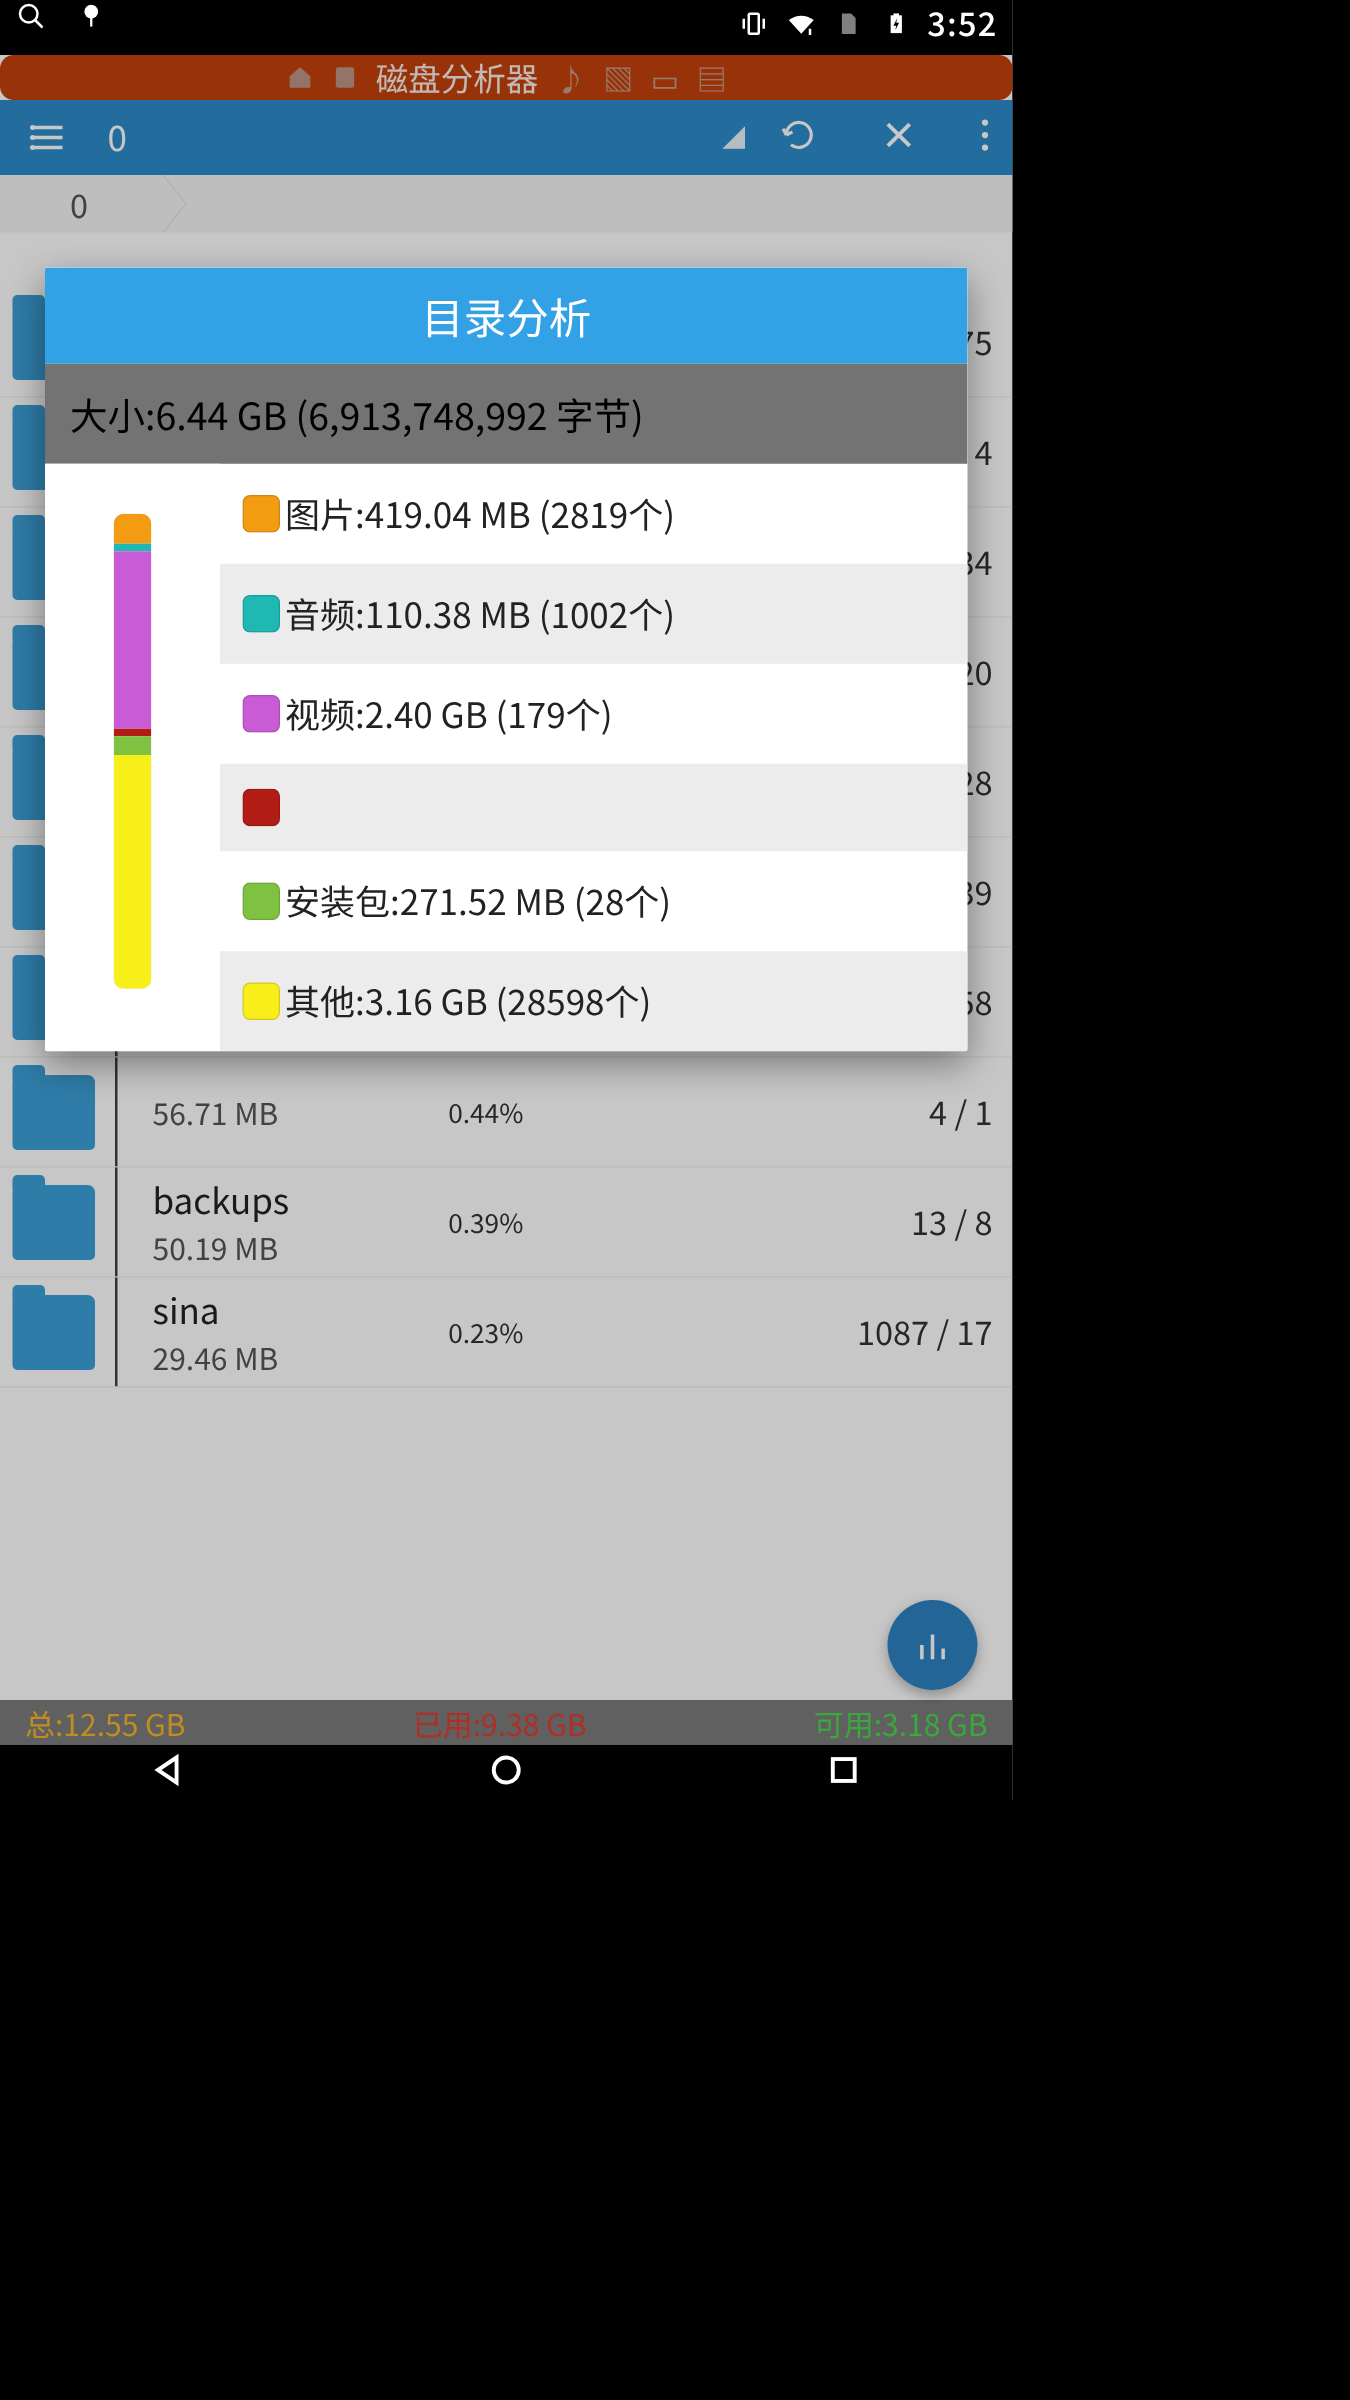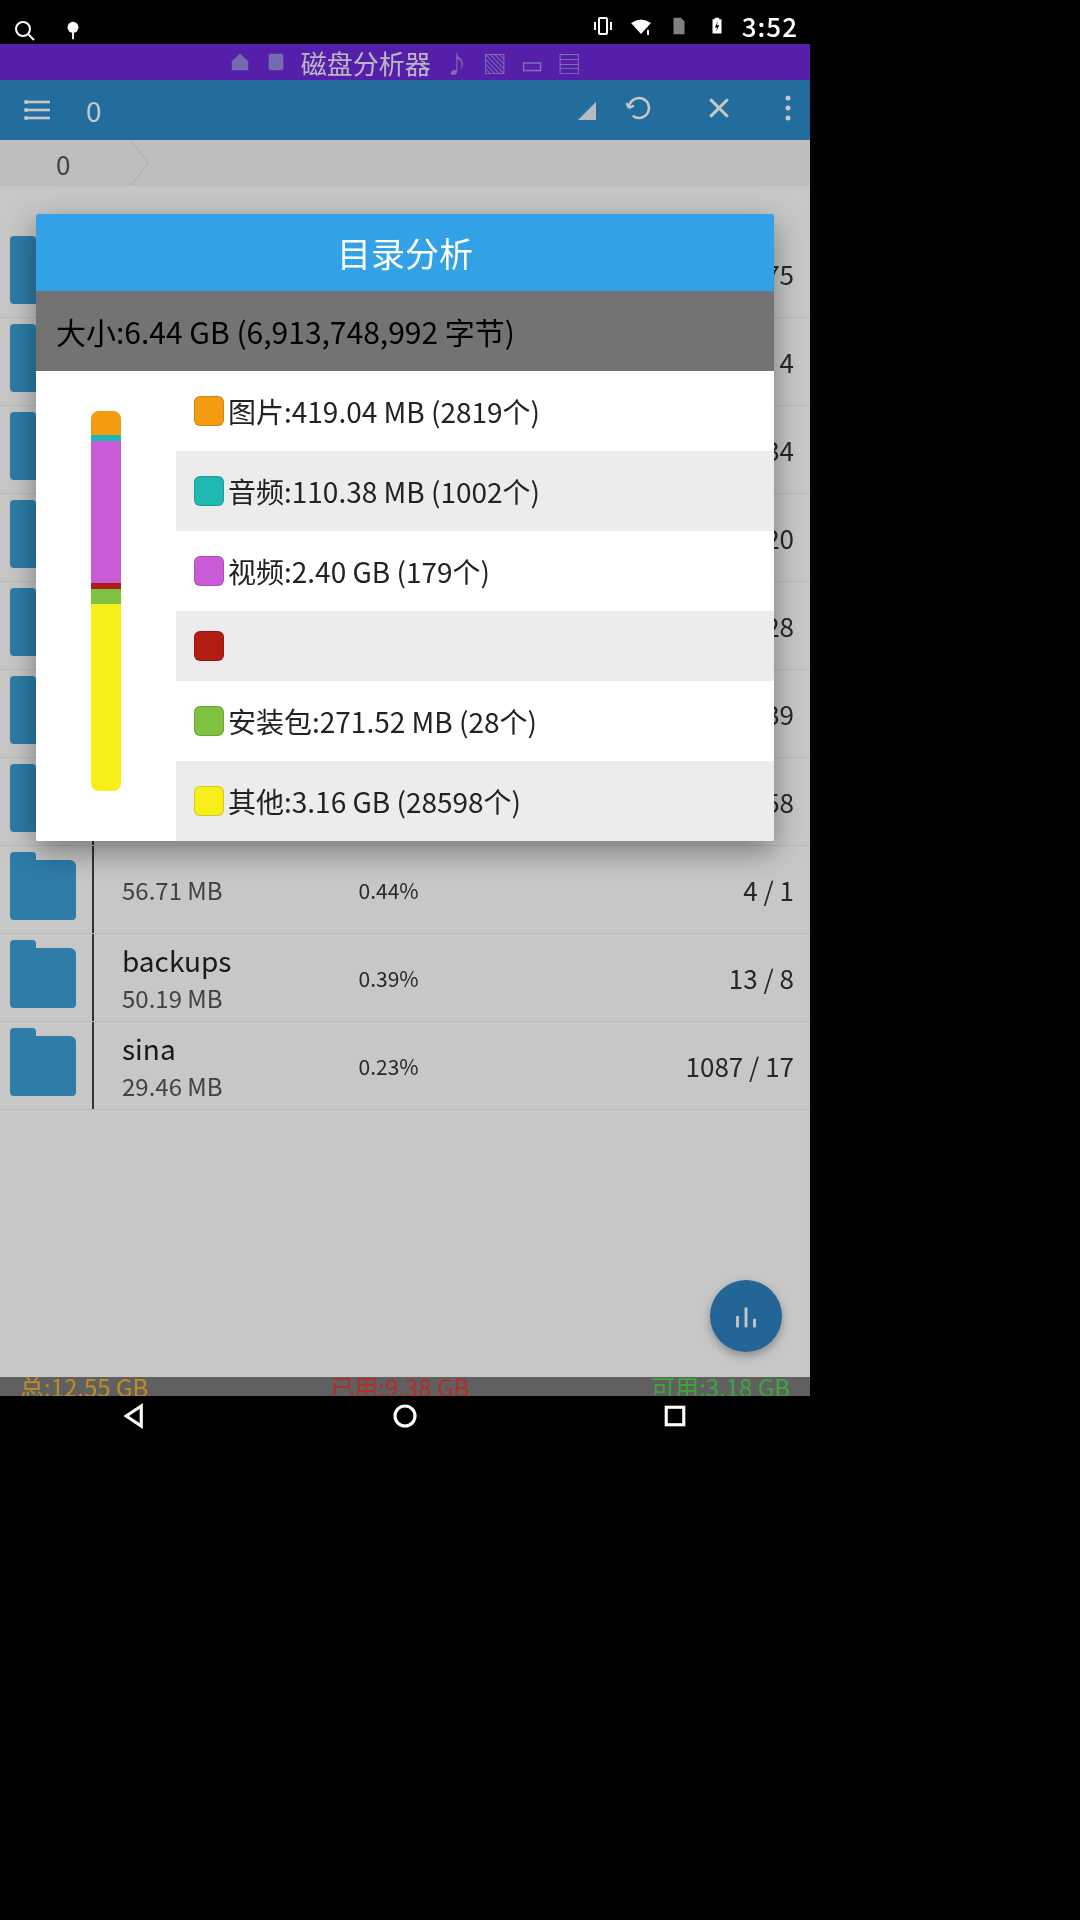--- a/index.html
+++ b/index.html
@@ -1,27 +1,27 @@
 <!DOCTYPE html>
 <html><head>
 <meta charset="utf-8">
 <style>
   * { margin:0; padding:0; box-sizing:border-box; font-family:-apple-system,"Noto Sans CJK SC",sans-serif; }
   html,body { width:810px; height:1440px; overflow:hidden; background:#000; }
   .screen { width:810px; height:1440px; position:relative; background:#fff; }
 
   
-  .status-bar { position:absolute; top:0; left:0; right:0; height:44px; background:#000; color:#fff; display:flex; align-items:flex-end; padding:0 12px; font-size:26px; }
+  .status-bar { position:absolute; top:0; left:0; right:0; height:44px; background:#000; color:#fff; display:flex; align-items:flex-start; padding:0 12px; font-size:26px; }
   .status-left { display:flex; gap:22px; align-items:center; }
   .status-right { margin-left:auto; display:flex; gap:12px; align-items:center; }
   .status-icon { width:26px; height:26px; display:inline-flex; align-items:center; justify-content:center; }
   .clock { font-weight:500; letter-spacing:1px; }
 
   
-  .titlebar { position:absolute; top:44px; left:0; right:0; height:36px; background:#6d28d9; display:flex; align-items:center; justify-content:center; gap:14px; color:#cfe5f3; font-size:24px; }
+  .titlebar { position:absolute; top:44px; left:0; right:0; height:36px; background:#c2410c; display:flex; align-items:center; justify-content:center; gap:14px; color:#cfe5f3; font-size:24px;border-radius:11px; }
   .titlebar .title-icon { opacity:.55; }
   .titlebar-title { color:#fff; opacity:.9; font-size:26px; }
 
   
   .toolbar { position:absolute; top:80px; left:0; right:0; height:60px; background:#2c8cc9; display:flex; align-items:center; color:#fff; padding:0 18px; font-size:30px; }
   .tool-btn { width:40px; height:40px; display:flex; align-items:center; justify-content:center; margin-right:24px; }
   .tool-count { margin-left:4px; font-size:28px; }
   .dropdown-caret { margin-left:auto; margin-right:28px; opacity:.9; font-size:18px; }
   .tool-right { display:flex; gap:50px; align-items:center; }
 
@@ -40,21 +40,21 @@
   .list-area { position:absolute; top:230px; left:0; right:0; bottom:80px; overflow:hidden; }
   .row { display:flex; align-items:center; height:88px; border-bottom:1px solid #eee; padding:0 16px 0 10px; font-size:26px; color:#333; }
   .row .folder-ic { width:66px; height:60px; background:#3c9fd8; border-radius:6px 6px 4px 4px; position:relative; margin-right:16px; }
   .row .folder-ic::before { content:""; position:absolute; top:-8px; left:0; width:26px; height:12px; background:#3c9fd8; border-radius:4px 4px 0 0; }
   .row .name-block { flex:0 0 34%; display:flex; flex-direction:column; justify-content:center; border-left:2px solid #404040; padding-left:28px; height:100%; }
   .row .r-name { font-size:28px; color:#222; }
   .row .r-size { font-size:24px; color:#555; }
   .row .r-pct { flex:0 0 28%; text-align:left; font-size:21px; color:#333; }
   .row .r-ff  { flex:1; text-align:right; font-size:26px; color:#333; }
 
-  .bottom-bar { position:absolute; left:0; right:0; bottom:44px; height:19px; background:#7c7c7c; display:flex; align-items:center; justify-content:space-between; padding:0 20px; font-size:24px; }
+  .bottom-bar { position:absolute; left:0; right:0; bottom:44px; height:36px; background:#7c7c7c; display:flex; align-items:center; justify-content:space-between; padding:0 20px; font-size:24px; }
   .bottom-bar .t1 { color:#f6b52a; }
   .bottom-bar .t2 { color:#e53a2e; }
   .bottom-bar .t3 { color:#4bd84b; }
 
   
   .navbar { position:absolute; bottom:0; left:0; right:0; height:44px; background:#000; display:flex; align-items:center; justify-content:space-around; }
   .nav-shape { stroke:#fff; stroke-width:2.5; fill:none; }
 
   .fab { position:absolute; right:28px; bottom:88px; width:72px; height:72px; border-radius:50%; background:#2d82c2; display:flex; align-items:center; justify-content:center; box-shadow:0 4px 10px rgba(0,0,0,.3); }
   .fab svg { width:34px; height:34px; }

